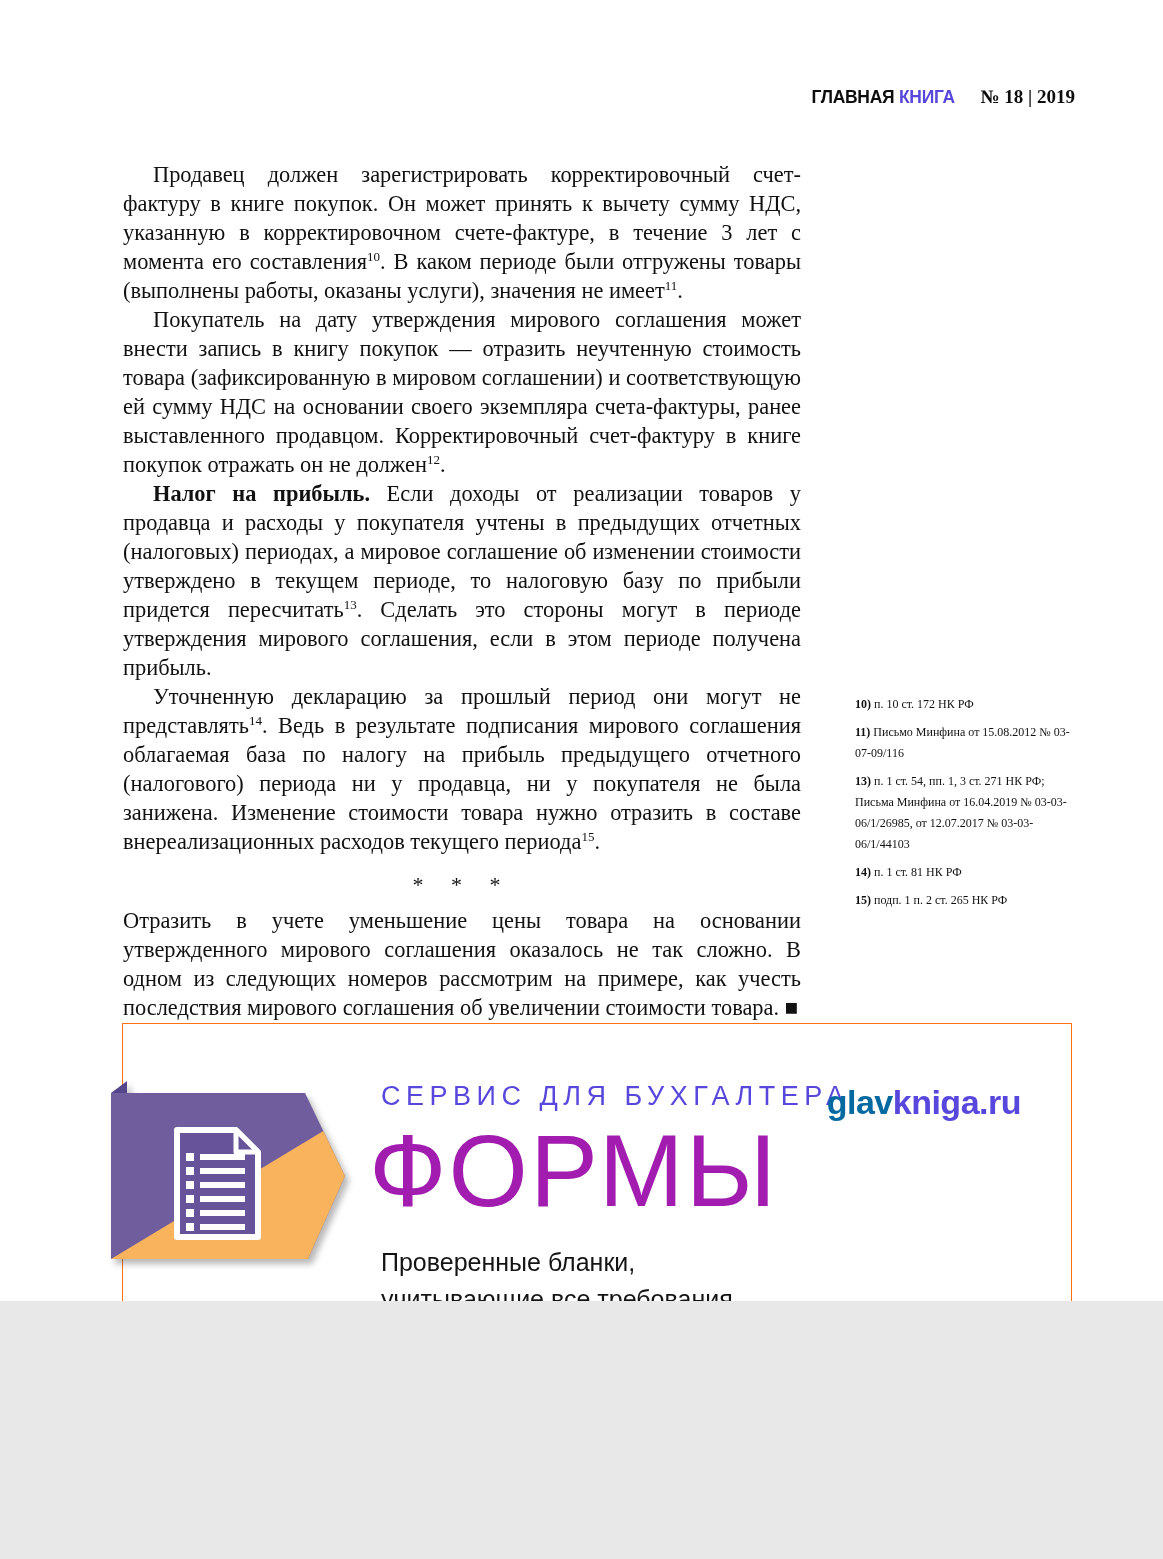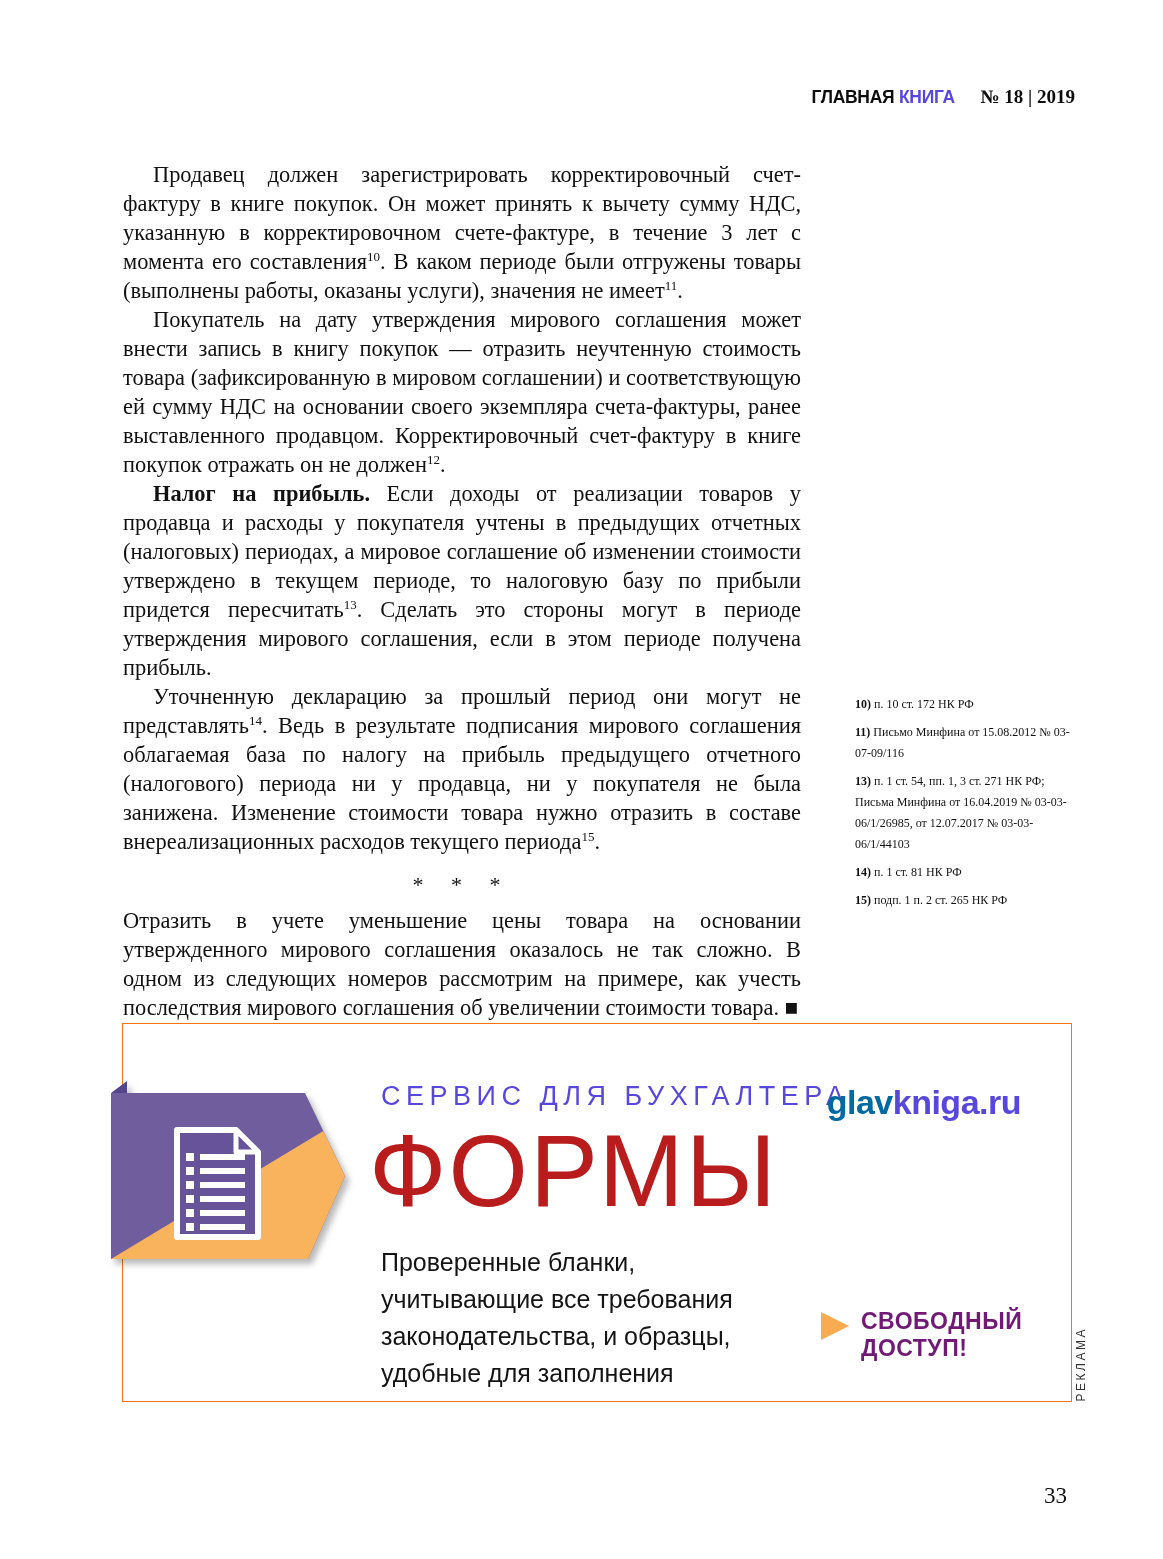--- a/index.html
+++ b/index.html
@@ -1,17 +1,17 @@
 <!DOCTYPE html>
 <html lang="ru"><head>
 <meta charset="utf-8">
 <style>
   html,body { margin:0; padding:0; background:#e8e8e8; }
   .page {
-    position:relative; width:1163px; height:1559px; margin:0 auto;
+    position:relative; width:1163px; height:1301px; margin:0 auto;
     background:#ffffff; overflow:hidden;
     font-family:"Liberation Serif", serif; color:#111;
   }
 
   
   .runhead {
     position:absolute; top:86px; right:88px;
     display:flex; align-items:baseline; gap:7px; white-space:nowrap;
   }
   .runhead .brand {
@@ -60,21 +60,21 @@
     font-size:27px; letter-spacing:5.5px; color:#5847dc; white-space:nowrap;
   }
   .site {
     position:absolute; right:50px; top:59px;
     font-size:34px; font-weight:700; letter-spacing:-0.5px; white-space:nowrap;
   }
   .site .black { color:#0369a1; }
   .site .purple { color:#5847dc; }
   .banner-title {
     position:absolute; left:246px; top:91px;
-    font-size:102px; line-height:1.1; letter-spacing:2px; color:#b91c1c; white-space:nowrap;
+    font-size:102px; line-height:1.1; letter-spacing:2px; color:#a21caf; white-space:nowrap;
   }
   .banner-desc {
     position:absolute; left:258px; top:220px;
     font-size:25px; line-height:37px; color:#141414; white-space:pre-line;
   }
   .access { position:absolute; left:698px; top:284px; display:flex; gap:12px; }
   .access-arrow {
     width:0; height:0; margin-top:4px;
     border-top:14px solid transparent; border-bottom:14px solid transparent;
     border-left:28px solid #f9ab52;

